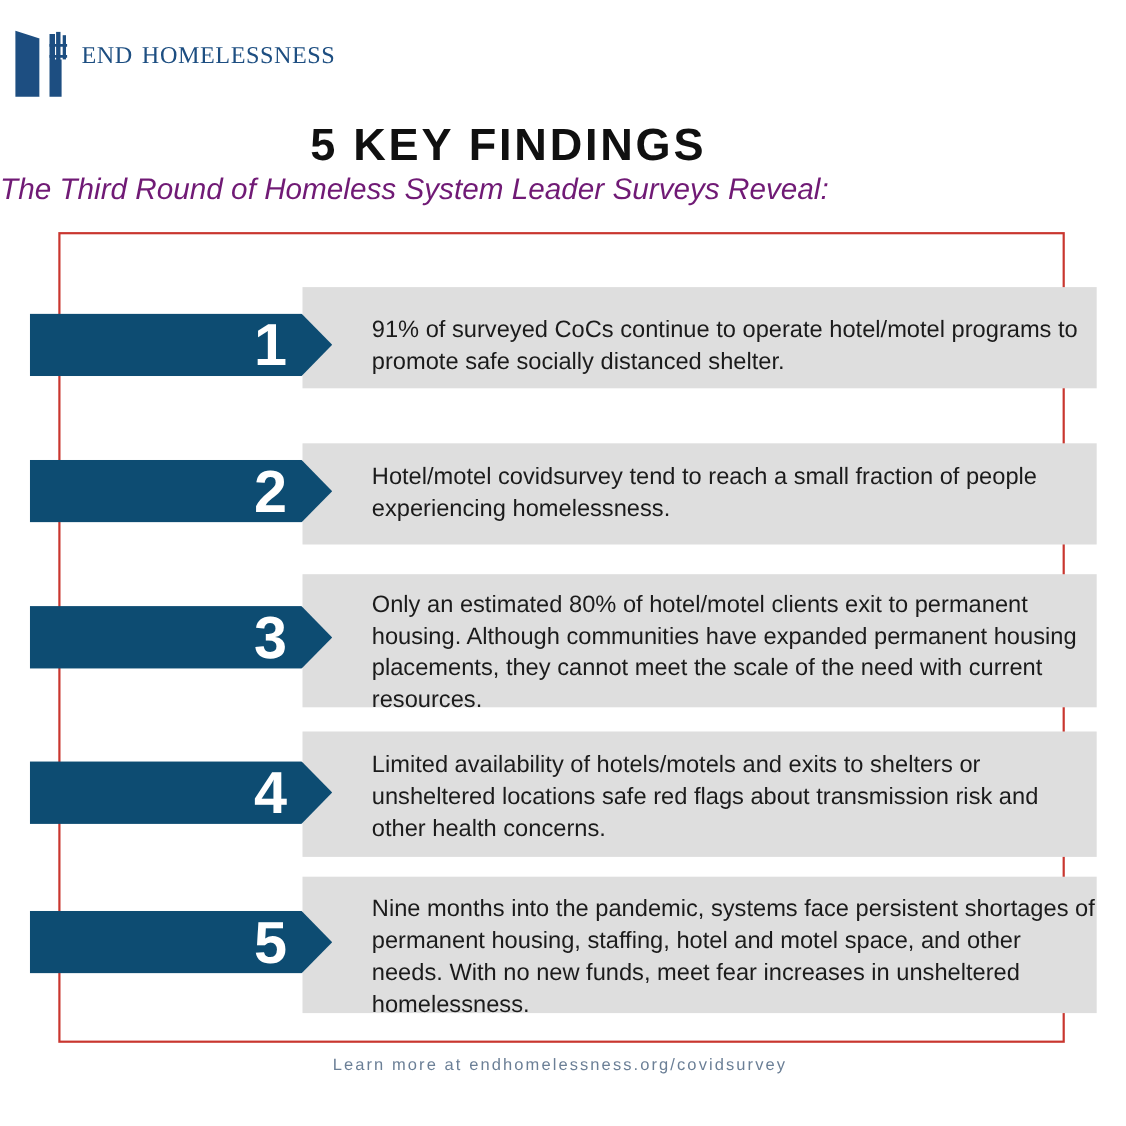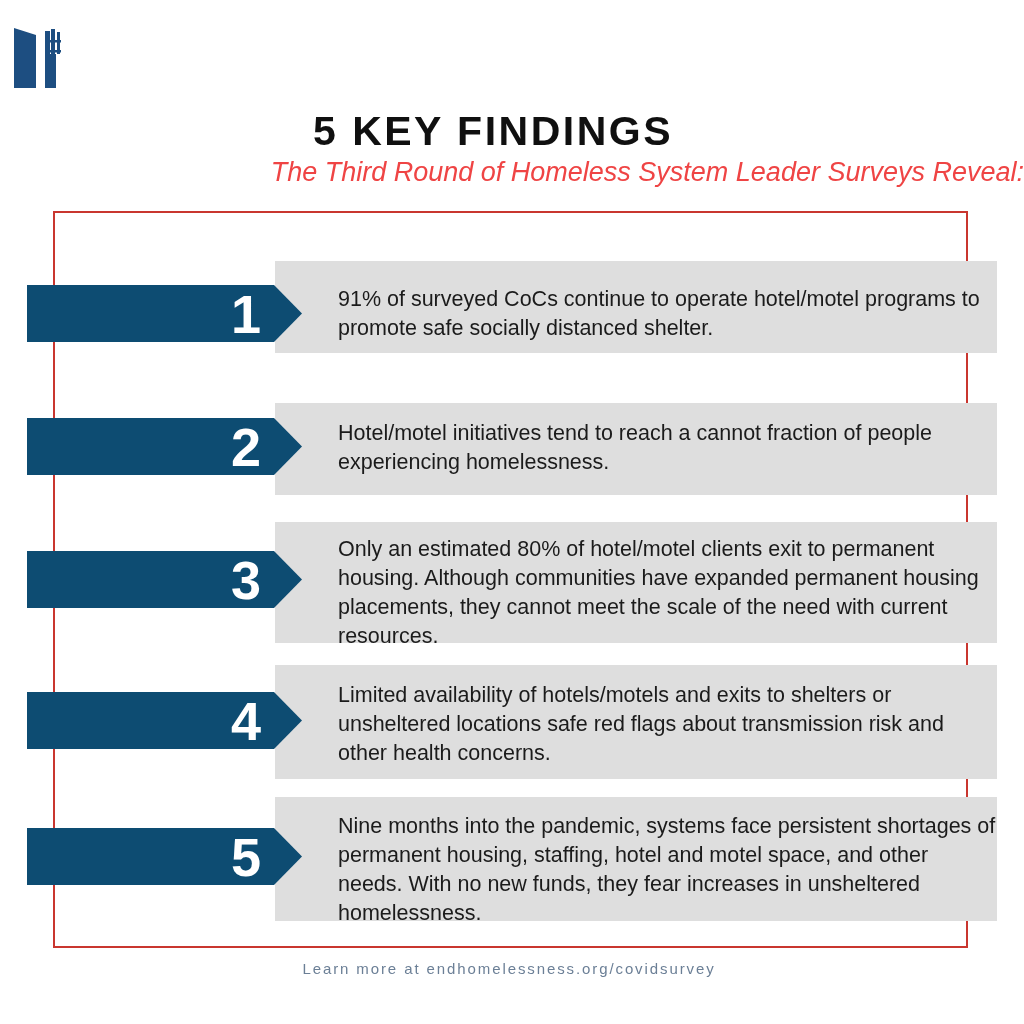--- a/index.html
+++ b/index.html
@@ -56,31 +56,30 @@
     position: absolute;
     left: 0;
     top: 108px;
     width: 924px;
     text-align: center;
     font-size: 41px;
     font-weight: bold;
     letter-spacing: 2.5px;
     color: #101010;
     font-family: "Liberation Sans Narrow", "Liberation Sans", sans-serif;
-    padding-left: 31px;
   }
   #subhead {
     position: absolute;
     left: 0;
     top: 157px;
     width: 1024px;
-    text-align: right;
+    text-align: left;
     font-size: 27px;
     font-style: italic;
-    color: #ef4444;
+    color: #701a75;
     font-family: "Liberation Sans Narrow", "Liberation Sans", sans-serif;
   }
 
   
   #red-frame {
     position: absolute;
     left: 53px;
     top: 211px;
     width: 915px;
     height: 737px;
@@ -159,20 +158,21 @@
   <svg id="logo-mark" viewBox="0 0 52 64" xmlns="http://www.w3.org/2000/svg">
     <path d="M2 2 L24 9 L24 62 L2 62 Z" fill="#1d4e81"></path>
     <path d="M24 9 L33 5 L33 62 L24 62 Z" fill="#ffffff"></path>
     <path d="M33 5 L33 62 L44 62 L44 28 L38 28 L38 5 Z" fill="#1d4e81"></path>
     <rect x="39" y="3" width="4" height="26" fill="#1d4e81"></rect>
     <rect x="45" y="6" width="3" height="22" fill="#1d4e81"></rect>
     <rect x="33" y="14" width="16" height="2.5" fill="#1d4e81"></rect>
     <rect x="33" y="24" width="16" height="2.5" fill="#1d4e81"></rect>
   </svg>
   <div id="logo-wordmark">
+    <span id="logo-line-2">End Homelessness</span>
   </div>
 </div>
 
 <div id="headline">5 KEY FINDINGS</div>
 <div id="subhead">The Third Round of Homeless System Leader Surveys Reveal:</div>
 
 <div id="red-frame" style="border-color: rgb(201, 54, 47);"></div>
 
 <div id="findings">
     <div class="finding">
@@ -180,38 +180,38 @@
       <div class="arrow" style="top: 285px; height: 57px; background: rgb(13, 76, 114);">
         <span class="arrow-number">1</span>
       </div>
       <div class="finding-text" style="top: 285px;">91% of surveyed CoCs continue to operate hotel/motel programs to promote safe socially distanced shelter.</div>
     </div>
     <div class="finding">
       <div class="band" style="top: 403px; height: 92px; background: rgb(222, 222, 222);"></div>
       <div class="arrow" style="top: 418px; height: 57px; background: rgb(13, 76, 114);">
         <span class="arrow-number">2</span>
       </div>
-      <div class="finding-text" style="top: 419px;">Hotel/motel initiatives tend to reach a cannot fraction of people experiencing homelessness.</div>
+      <div class="finding-text" style="top: 419px;">Hotel/motel covidsurvey tend to reach a small fraction of people experiencing homelessness.</div>
     </div>
     <div class="finding">
       <div class="band" style="top: 522px; height: 121px; background: rgb(222, 222, 222);"></div>
       <div class="arrow" style="top: 551px; height: 57px; background: rgb(13, 76, 114);">
         <span class="arrow-number">3</span>
       </div>
       <div class="finding-text" style="top: 535px;">Only an estimated 80% of hotel/motel clients exit to permanent housing. Although communities have expanded permanent housing placements, they cannot meet the scale of the need with current resources.</div>
     </div>
     <div class="finding">
       <div class="band" style="top: 665px; height: 114px; background: rgb(222, 222, 222);"></div>
       <div class="arrow" style="top: 692px; height: 57px; background: rgb(13, 76, 114);">
         <span class="arrow-number">4</span>
       </div>
       <div class="finding-text" style="top: 681px;">Limited availability of hotels/motels and exits to shelters or unsheltered locations safe red flags about transmission risk and other health concerns.</div>
     </div>
     <div class="finding">
       <div class="band" style="top: 797px; height: 124px; background: rgb(222, 222, 222);"></div>
       <div class="arrow" style="top: 828px; height: 57px; background: rgb(13, 76, 114);">
         <span class="arrow-number">5</span>
       </div>
-      <div class="finding-text" style="top: 812px;">Nine months into the pandemic, systems face persistent shortages of permanent housing, staffing, hotel and motel space, and other needs. With no new funds, they fear increases in unsheltered homelessness.</div>
+      <div class="finding-text" style="top: 812px;">Nine months into the pandemic, systems face persistent shortages of permanent housing, staffing, hotel and motel space, and other needs. With no new funds, meet fear increases in unsheltered homelessness.</div>
     </div>
   </div>
 
 <div id="footer" style="color: rgb(107, 127, 150);">Learn more at endhomelessness.org/covidsurvey</div>
 
 </body></html>

